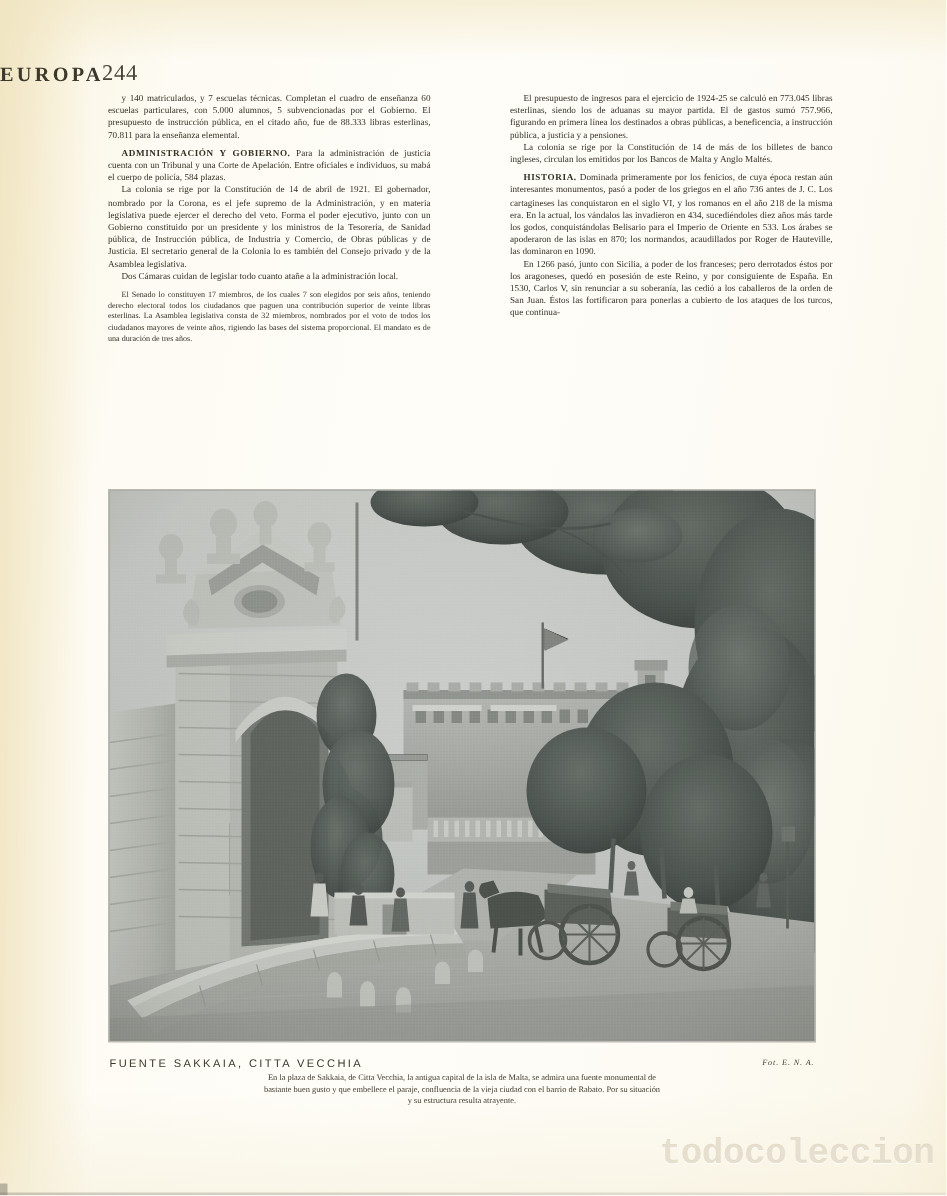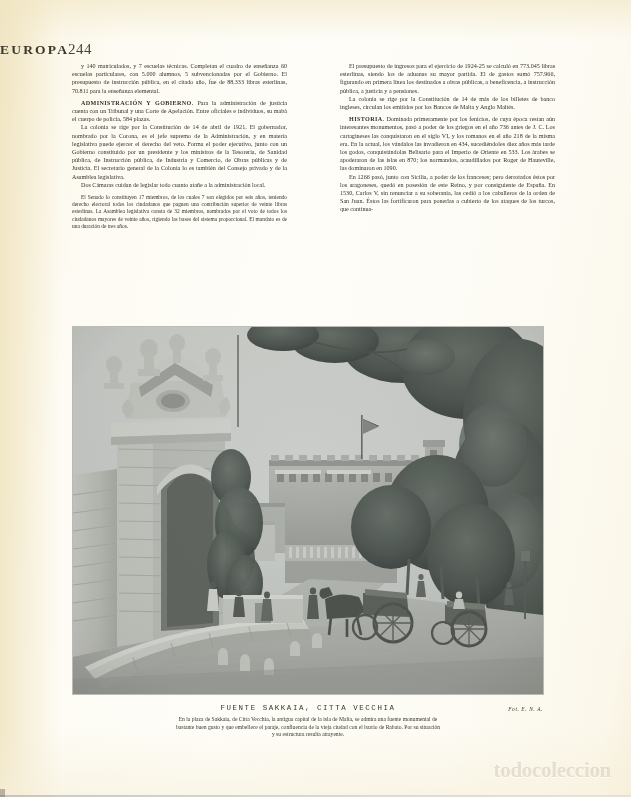--- a/index.html
+++ b/index.html
@@ -139,45 +139,45 @@
     position: absolute;
     left: 0; right: 88px;
     top: 697px;
     text-align: right;
   }
   .caption-title {
     position: absolute;
     left: 73px;
     width: 470px;
     top: 704px;
-    text-align: center;
+    text-align: left;
     font-size: 7.4px;
     letter-spacing: 1.6px;
     color: #3a3729;
-    font-family: Liberation Mono, monospace;
+    font-family: Liberation Sans, sans-serif;
   }
   .caption-body {
     position: absolute;
     left: 73px;
     width: 470px;
     top: 716px;
     text-align: center;
     font-size: 5.6px;
     line-height: 7.6px;
     color: #3b3729;
   }
   .caption-body span { display: block; }
 
   
   .watermark {
     position: absolute;
-    right: 20px;
+    right: 8px;
     bottom: 14px;
-    font-family: Liberation Serif, serif;
-    font-size: 21px;
+    font-family: Liberation Mono, monospace;
+    font-size: 24px;
     font-weight: bold;
     letter-spacing: -0.3px;
     color: rgba(210,196,170,0.55);
     text-shadow: 0 1px 0 rgba(255,255,255,0.8);
     user-select: none;
   }
   .edge-line {
     position: absolute;
     left: 0; right: 0; bottom: 0;
     height: 2px;

